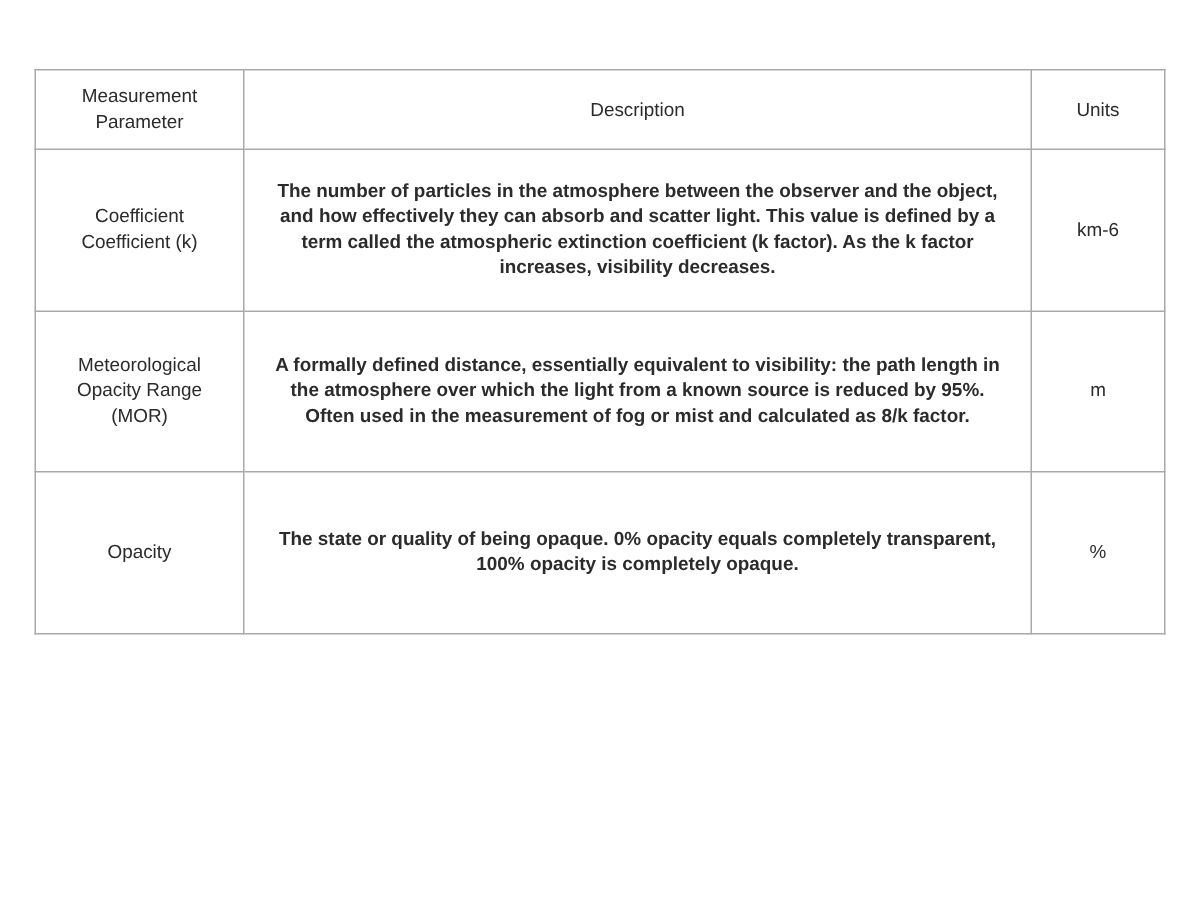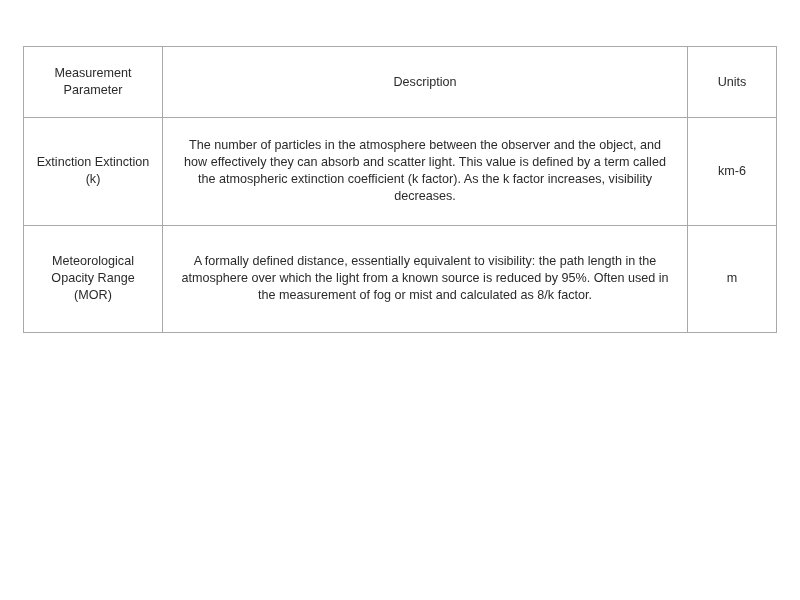--- a/index.html
+++ b/index.html
@@ -31,24 +31,25 @@
       text-align: center;
       vertical-align: middle;
       font-weight: normal;
       font-size: 12.6px;
       line-height: 17px;
       padding: 0 12px;
     }
     col.c1 { width: 139px; }
     col.c2 { width: 525px; }
     col.c3 { width: 89px; }
-    tr.head-row { height: 71px; }
+    tr.head-row { height: 53px; }
     tr.body-row { height: 107.5px; }
     .desc {
       padding: 0 18px;
+      font-weight: bold;
     }
   </style>
 </head>
 <body>
 
 <div class="table-wrap">
   <table>
     <colgroup>
       <col class="c1">
         <col class="c2">
@@ -56,24 +57,29 @@
     </colgroup>
     <thead>
       <tr class="head-row">
         <th style="padding:0 22px;">Measurement Parameter</th>
         <th>Description</th>
         <th>Units</th>
       </tr>
     </thead>
     <tbody>
       <tr class="body-row">
-        <td>Extinction Extinction (k)</td>
+        <td>Coefficient Coefficient (k)</td>
         <td class="desc">The number of particles in the atmosphere between the observer and the object, and how effectively they can absorb and scatter light. This value is defined by a term called the atmospheric extinction coefficient (k factor). As the k factor increases, visibility decreases.</td>
         <td>km-6</td>
       </tr>
       <tr class="body-row">
         <td>Meteorological Opacity Range (MOR)</td>
         <td class="desc">A formally defined distance, essentially equivalent to visibility: the path length in the atmosphere over which the light from a known source is reduced by 95%. Often used in the measurement of fog or mist and calculated as 8/k factor.</td>
         <td>m</td>
       </tr>
+      <tr class="body-row">
+        <td>Opacity</td>
+        <td class="desc">The state or quality of being opaque. 0% opacity equals completely transparent, 100% opacity is completely opaque.</td>
+        <td>%</td>
+      </tr>
     </tbody>
   </table>
 </div>
 
 </body></html>

